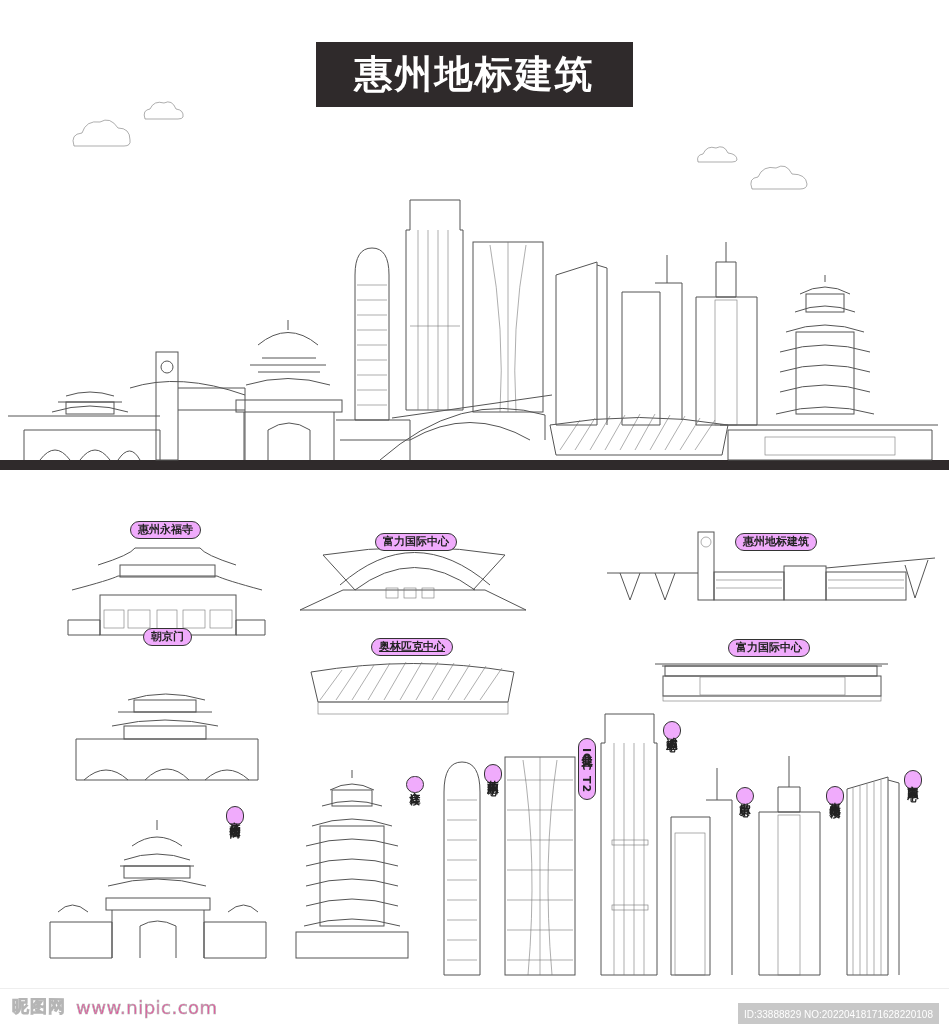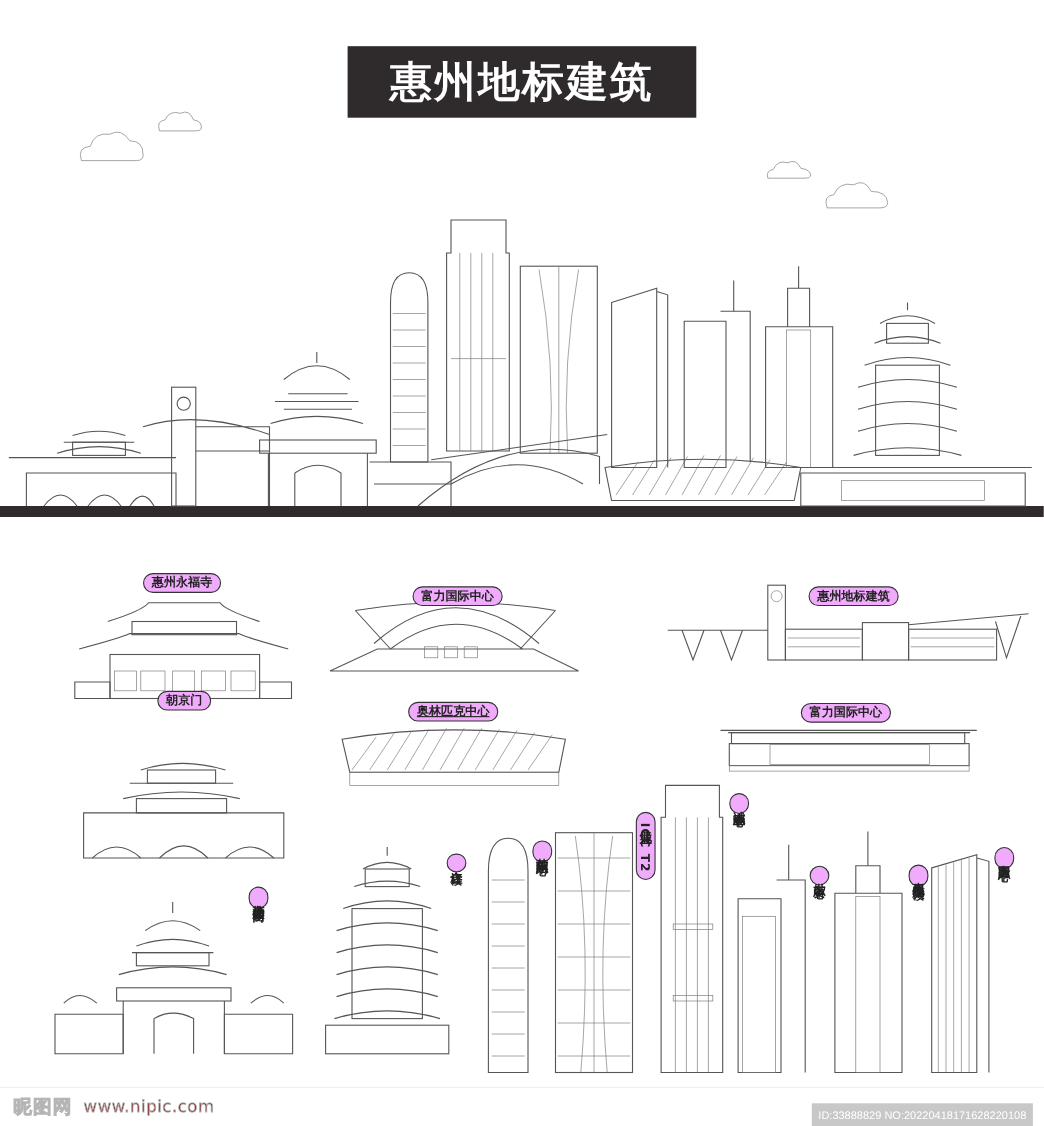--- a/index.html
+++ b/index.html
@@ -26,21 +26,21 @@
   }
   .footer {
     position: absolute; left: 0; top: 988px; width: 949px; height: 36px; background: #ffffff;
     border-top: 1px solid #eeeeee;
   }
   .wm-logo {
     position: absolute; left: 12px; top: 6px; font-size: 17px; color: #ffffff; font-weight: bold;
     -webkit-text-stroke: 0.8px #b5b5b5; letter-spacing: 1px;
   }
   .wm-url {
-    position: absolute; left: 76px; top: 8px; font-size: 15px; color: #7f1d1d;
+    position: absolute; left: 76px; top: 8px; font-size: 18px; color: #ec4899;
     -webkit-text-stroke: 0.7px #b5b5b5; letter-spacing: 0.5px;
   }
   .wm-id {
     position: absolute; right: 10px; top: 4px; height: 24px; background: #c8c8c8; color: #ffffff;
     font-size: 10px; line-height: 24px; padding: 0 6px; font-family: "Liberation Sans", sans-serif; margin-top: 10px;
   }
 </style>
 </head>
 <body>
 

